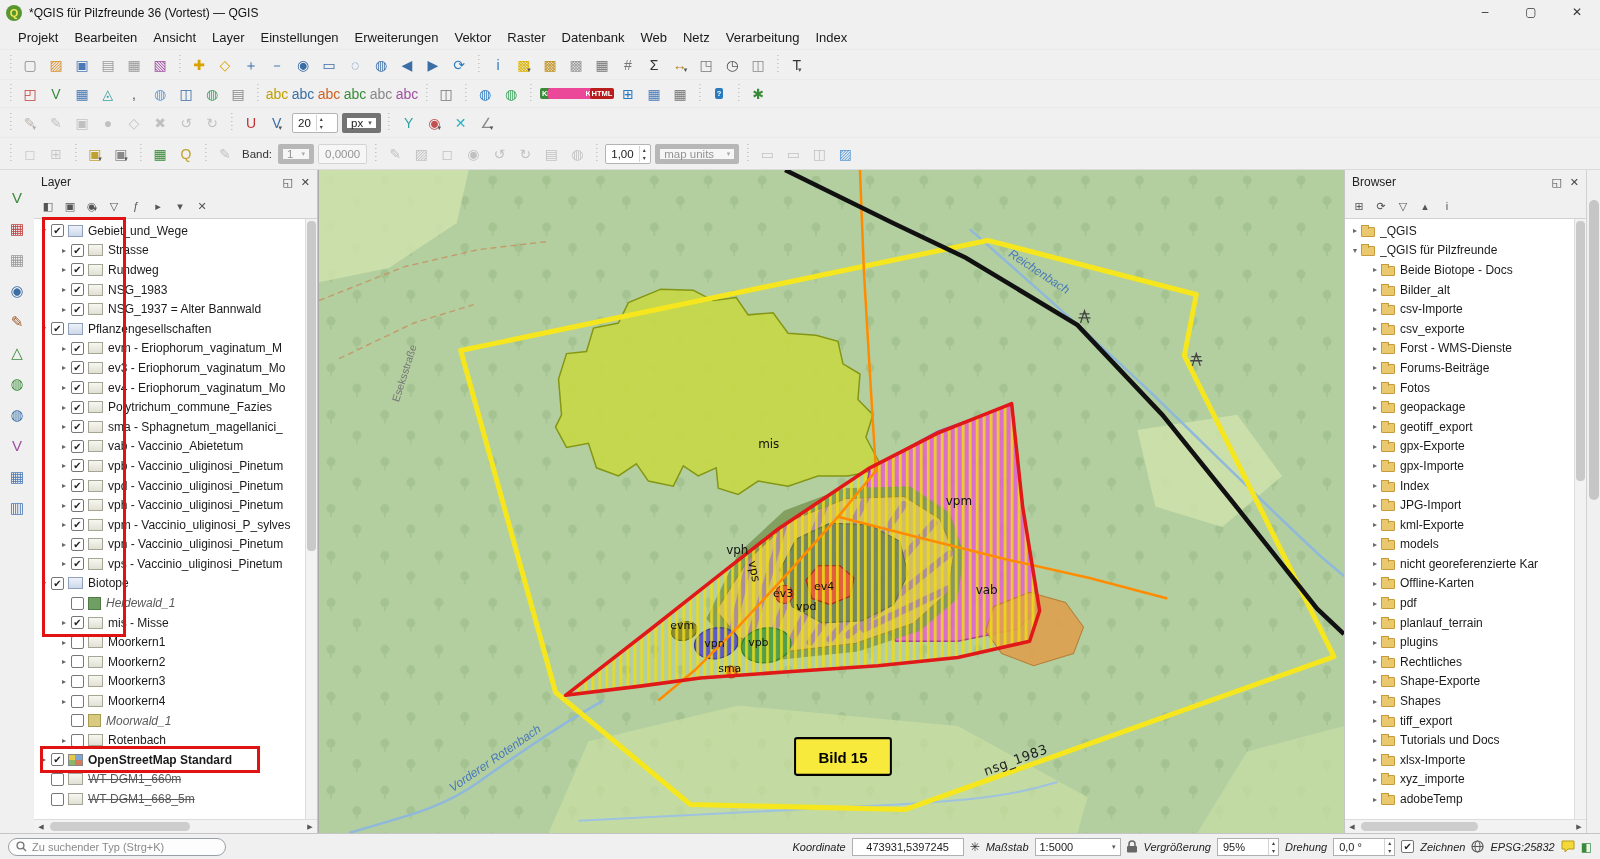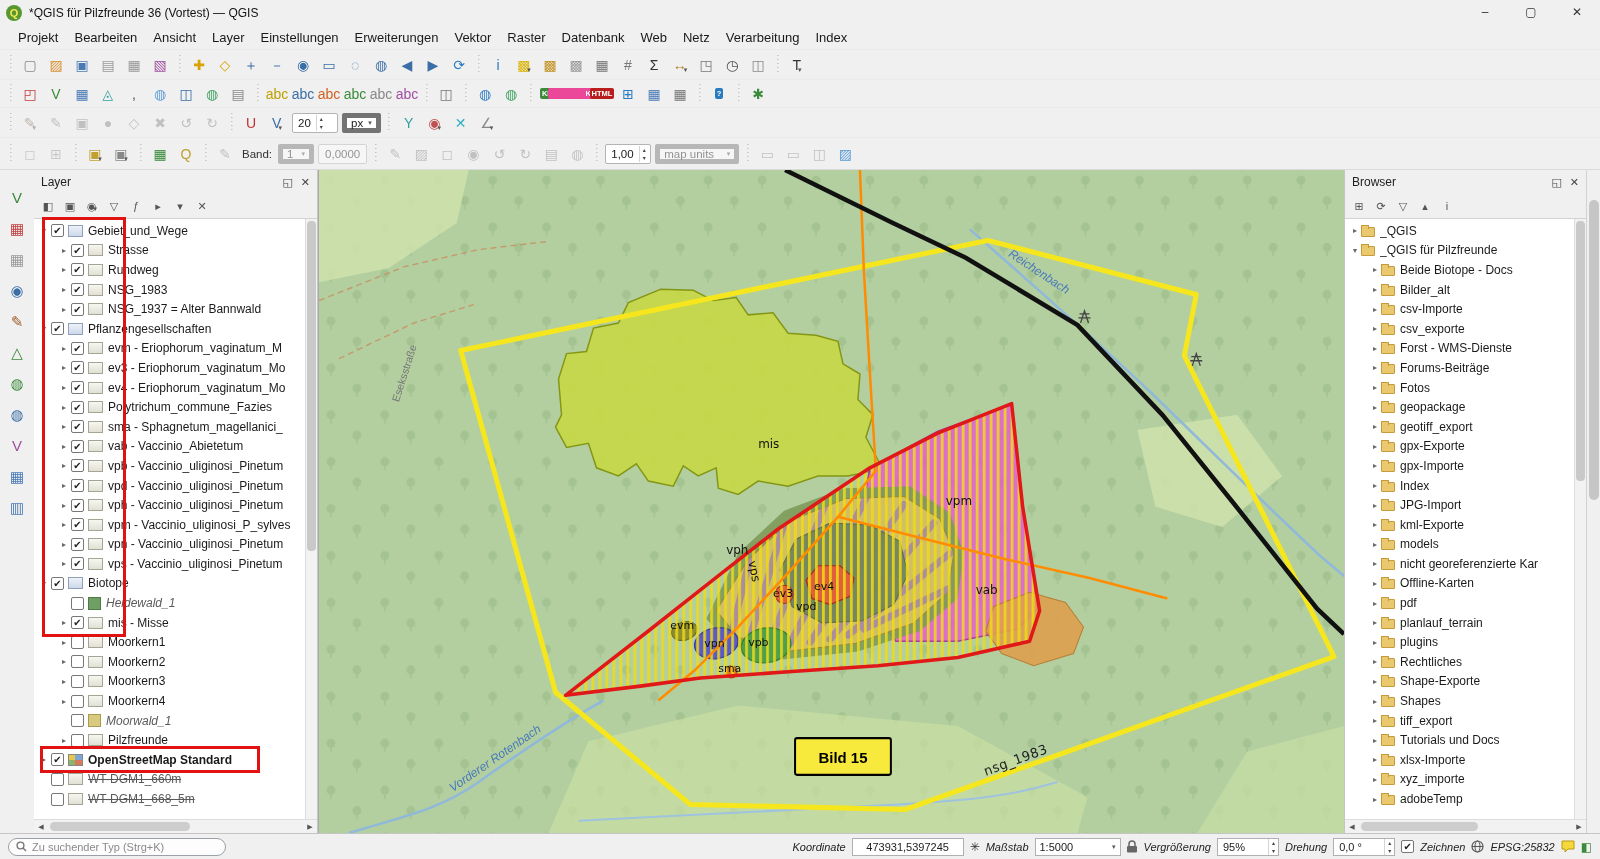--- a/index.html
+++ b/index.html
@@ -692,21 +692,21 @@
             <div class="trow ind-1 italic">
               <span class="arr"></span>
               <span class="cbx"></span>
               <span class="li-icon ic-sw-yellow"></span>
               <span class="tlab">Moorwald_1</span>
             </div>
             <div class="trow ind-1">
               <span class="arr">▸</span>
               <span class="cbx"></span>
               <span class="li-icon ic-layer"></span>
-              <span class="tlab">Pilzfreunde</span>
+              <span class="tlab">Rotenbach</span>
             </div>
             <div class="trow ind-0 bold">
               <span class="arr">▸</span>
               <span class="cbx checked">✔</span>
               <span class="li-icon ic-osm"></span>
               <span class="tlab">OpenStreetMap Standard</span>
             </div>
             <div class="trow ind-0 strike">
               <span class="arr"></span>
               <span class="cbx"></span>

